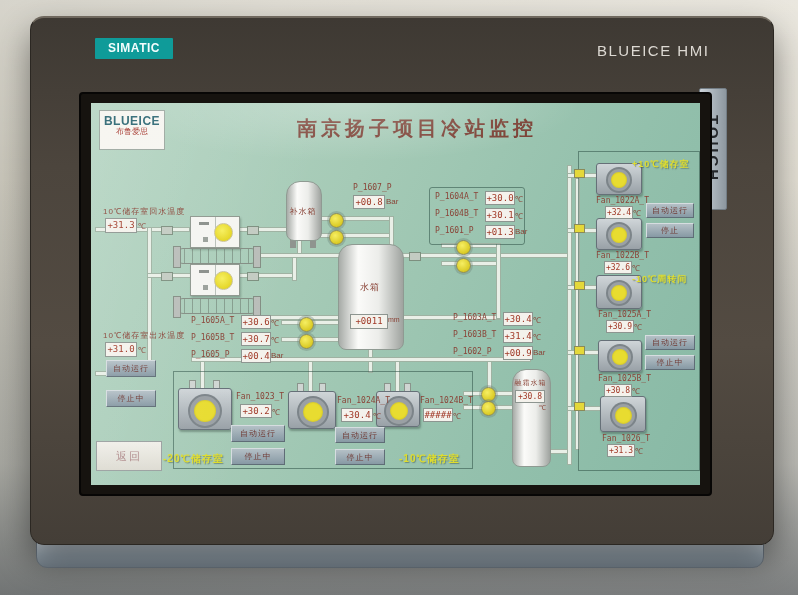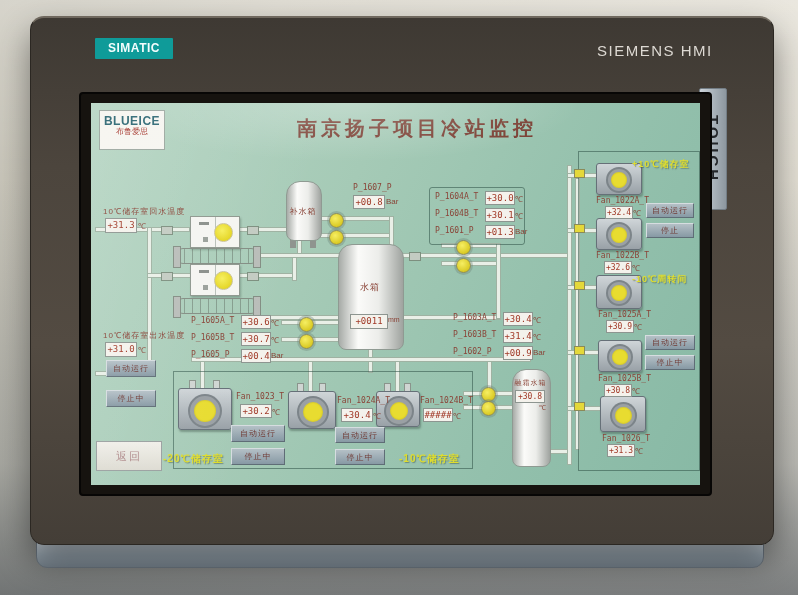--- a/index.html
+++ b/index.html
@@ -83,21 +83,21 @@
   .gbox{position:absolute;border:1px solid rgba(55,90,78,.6);z-index:2;}
 </style>
 </head>
 <body>
 
 <div class="photo">
   <div class="band"></div>
 
   <div class="device">
     <div class="siemens">SIMATIC</div>
-    <div class="simatic">SIEMENS HMI</div>
+    <div class="simatic">BLUEICE HMI</div>
     <div class="touch">
         <span>TOUCH</span>
       </div>
 
     <div class="recess">
       <div class="screen">
 
         <div class="brand">
           <span class="b1">BLUEICE</span>
           <span class="b2">布鲁爱思</span>

